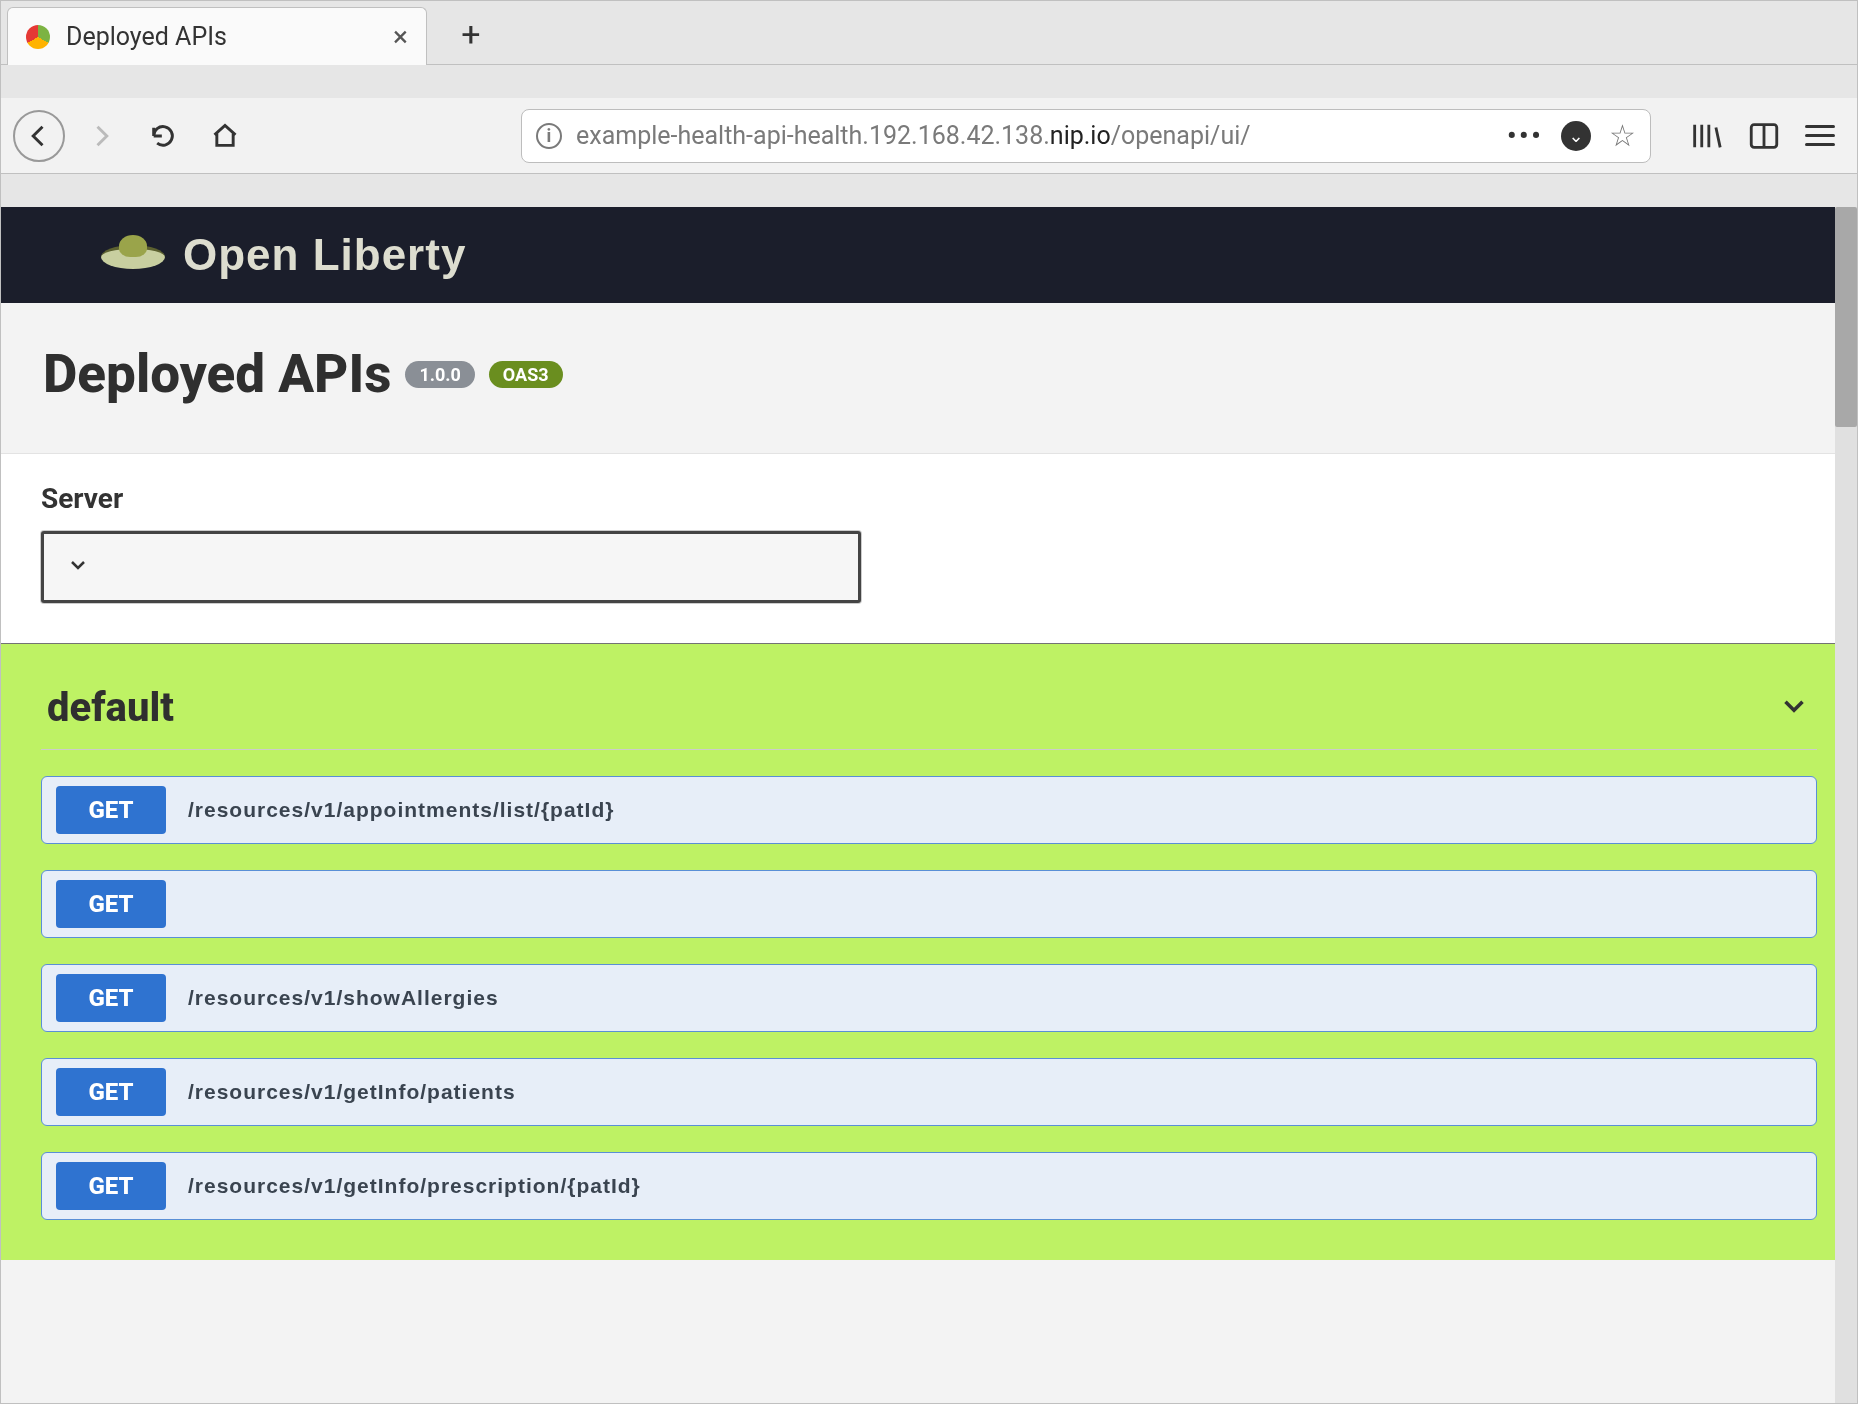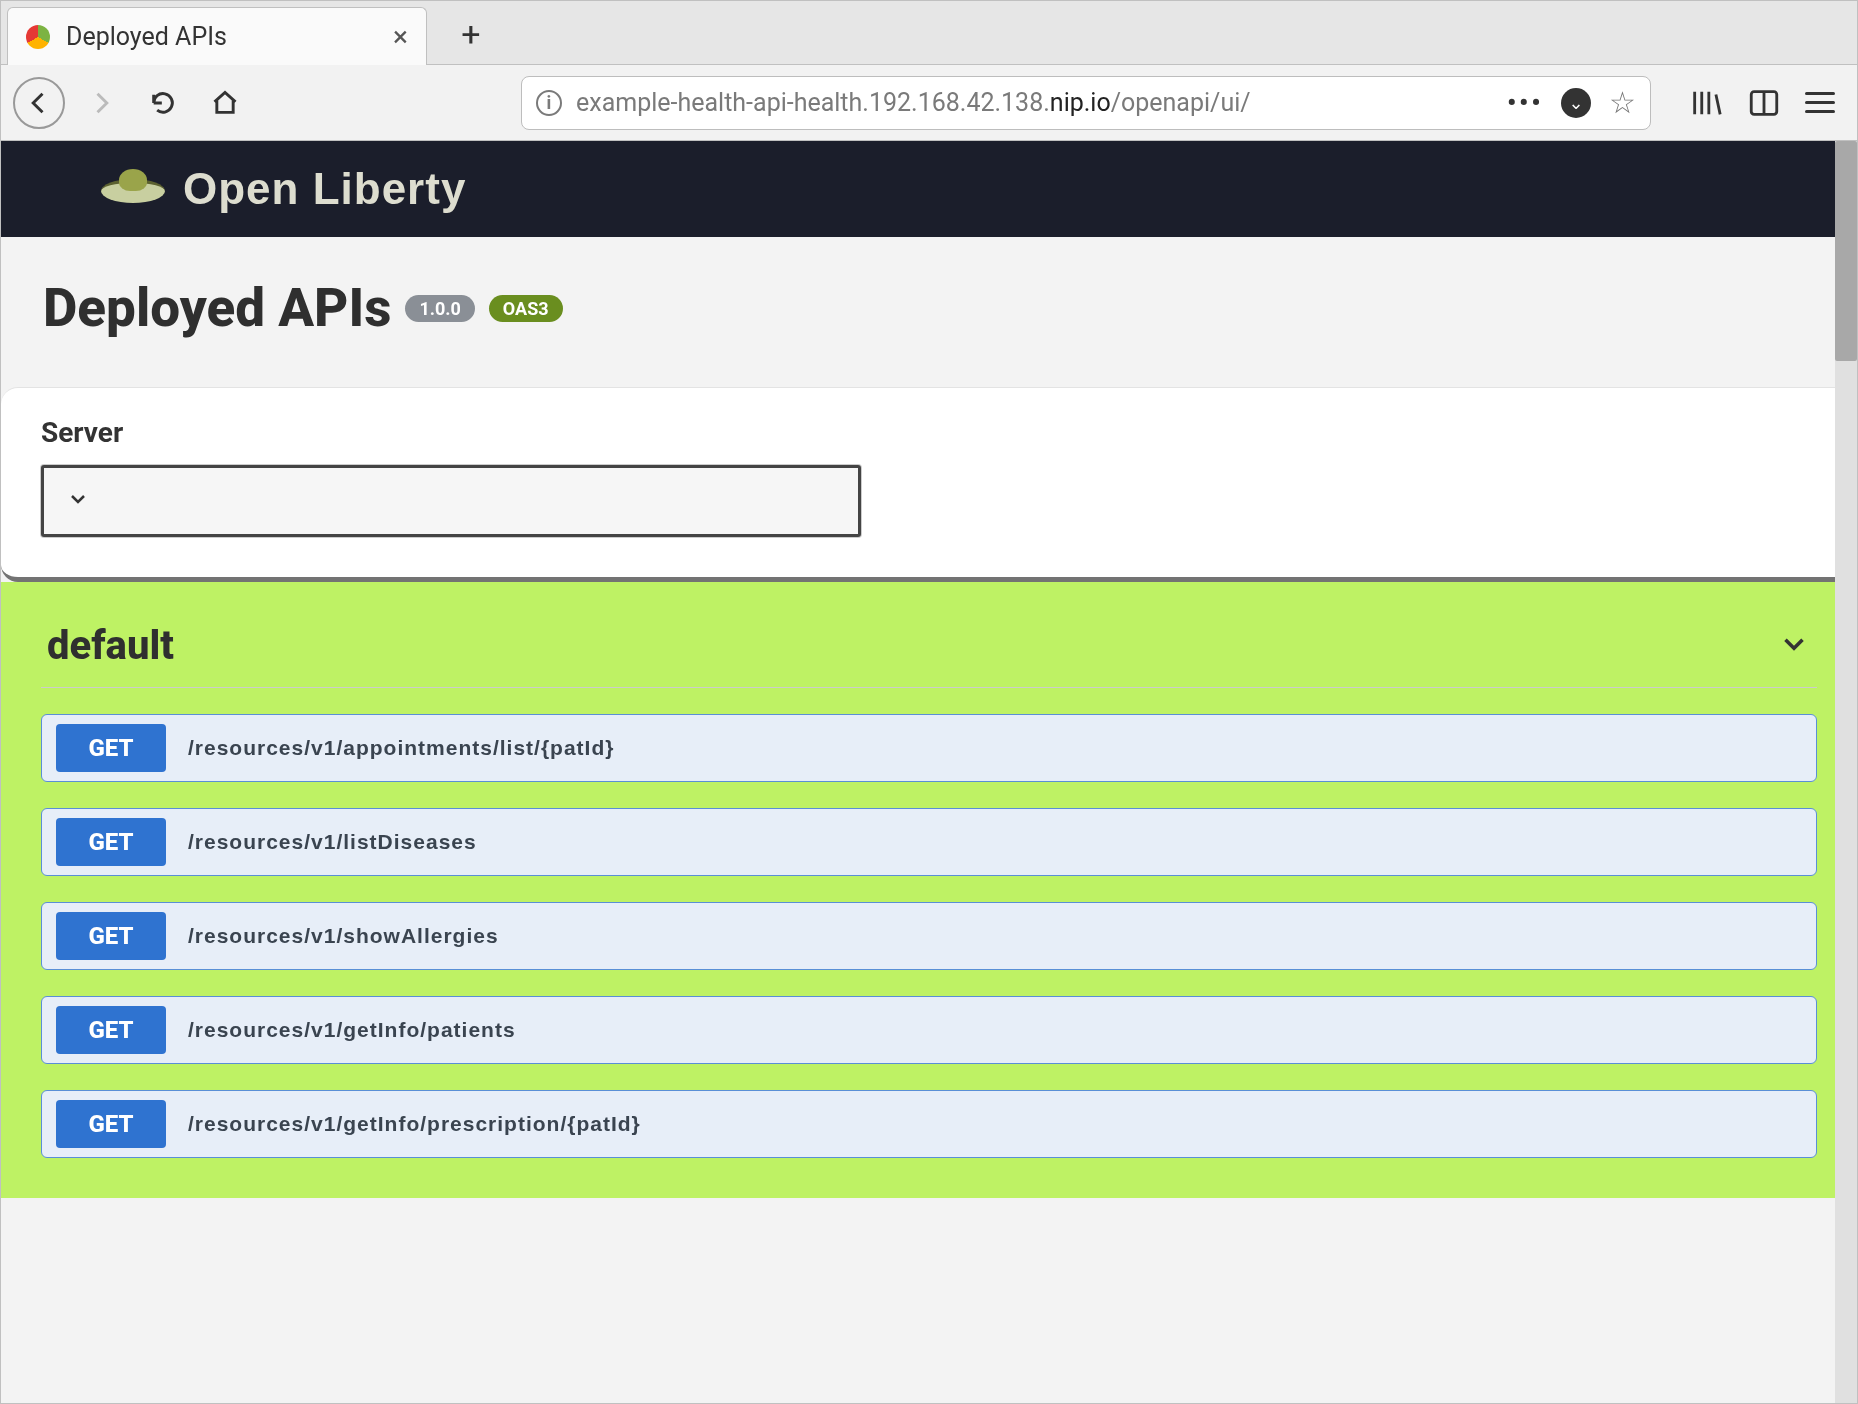--- a/index.html
+++ b/index.html
@@ -1,19 +1,20 @@
 <!DOCTYPE html>
 <html><head>
 <meta charset="utf-8">
 <style>
   * { box-sizing: border-box; margin: 0; padding: 0; }
   html, body { height: 100%; font-family: -apple-system, BlinkMacSystemFont, "Segoe UI", Roboto, "Helvetica Neue", Arial, sans-serif; background:#e8e8e8; }
   .browser {
     width: 1858px; height: 1404px; background:#e6e6e6; border:1px solid #c0c0c0; display:flex; flex-direction:column;
     transform-origin: top left;
+    gap: 33px;
   }
   
   .tab-strip { height: 64px; background:#e6e6e6; display:flex; align-items:flex-end; border-bottom:1px solid #c0c0c0;}
   .tab {
     height: 58px; min-width: 420px; background:#fafafa; border:1px solid #c0c0c0; border-bottom:none;
     border-top-left-radius:6px; border-top-right-radius:6px;
     display:flex; align-items:center; gap:16px; padding:0 18px; margin-left:6px;
     position:relative; top:1px;
   }
   .tab .favicon { width:24px; height:24px; border-radius:50%; background: conic-gradient(#7cb342 0 120deg,#ffb300 120deg 240deg,#e53935 240deg 360deg); flex-shrink:0;}
@@ -54,21 +55,21 @@
   }
   .ufo .dome{position:absolute; left:18px; top:0; width:28px;height:22px;background:#9aa44a;border-radius:50% 50% 40% 40%;}
   .ufo .body{position:absolute; left:0; top:10px; width:64px;height:24px;background:#c8cfa0;border-radius:50%;border-top:4px solid #5c6130;}
   .liberty-text{ color:#ddddcf; font-size:44px; font-weight:700; letter-spacing:1px; font-family: "Segoe UI", Arial, sans-serif;}
   .swagger-head { padding:40px 42px 48px; background:#f3f3f3;}
   .swagger-title { display:flex; align-items:center; gap:14px; flex-wrap:wrap;}
   .swagger-title h1{ font-size:53px; font-weight:800; color:#2f2f2f;}
   .badge { border-radius:16px; padding:3px 14px; font-size:18px; font-weight:700; color:#fff;}
   .badge.v { background:#8a8f96;}
   .badge.oas { background:#6a8e1f;}
-  .server-block { background:#fff; border-top:1px solid #e3e3e3; border-bottom:5px solid #737373; padding:28px 40px 40px;border-radius:17px;}
+  .server-block { background:#fff; border-top:1px solid #e3e3e3; border-bottom:1px solid #737373; padding:28px 40px 40px;}
   .server-label{ font-size:28px; font-weight:700; color:#333; margin-bottom:16px;}
   .server-select{
     width:820px; height:72px; border:3px solid #444; background:#f6f6f6; border-radius:3px;
     display:flex; align-items:center; justify-content:space-between; padding:0 22px; cursor:pointer;
     box-shadow:0 0 0 1px rgba(0,0,0,.2);
   }
   .server-select .val{ font-family: "Consolas","Menlo",monospace; font-size:25px; font-weight:700; color:#333;}
   .server-select .chev svg{width:24px;height:24px;stroke:#333;fill:none;stroke-width:2.5;}
   .tags { padding:30px 40px 40px; background:#bef264;}
   .tag-head{ display:flex; align-items:center; justify-content:space-between; padding:10px 6px 18px; border-bottom:1px solid #ccc; cursor:pointer;}
@@ -197,21 +198,20 @@
             </svg>
         </span>
       </div>
       <div id="ops-container">
           <div class="op">
             <span class="method">GET</span>
             <span class="path">/resources/v1/appointments/list/{patId}</span>
           </div>
           <div class="op">
             <span class="method">GET</span>
-            <span class="path">/resources/v1/listDiseases</span>
           </div>
           <div class="op">
             <span class="method">GET</span>
             <span class="path">/resources/v1/showAllergies</span>
           </div>
           <div class="op">
             <span class="method">GET</span>
             <span class="path">/resources/v1/getInfo/patients</span>
           </div>
           <div class="op">

